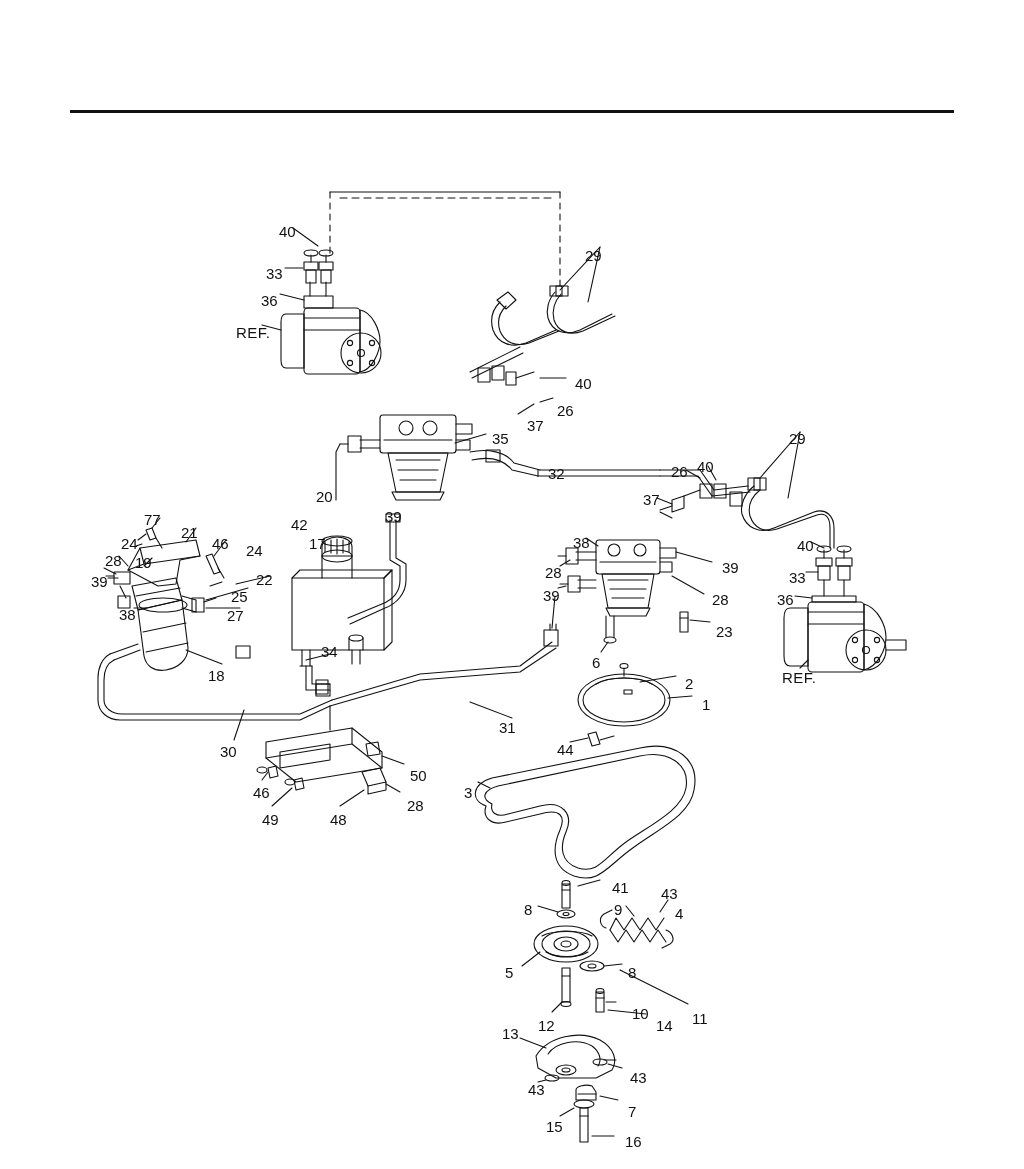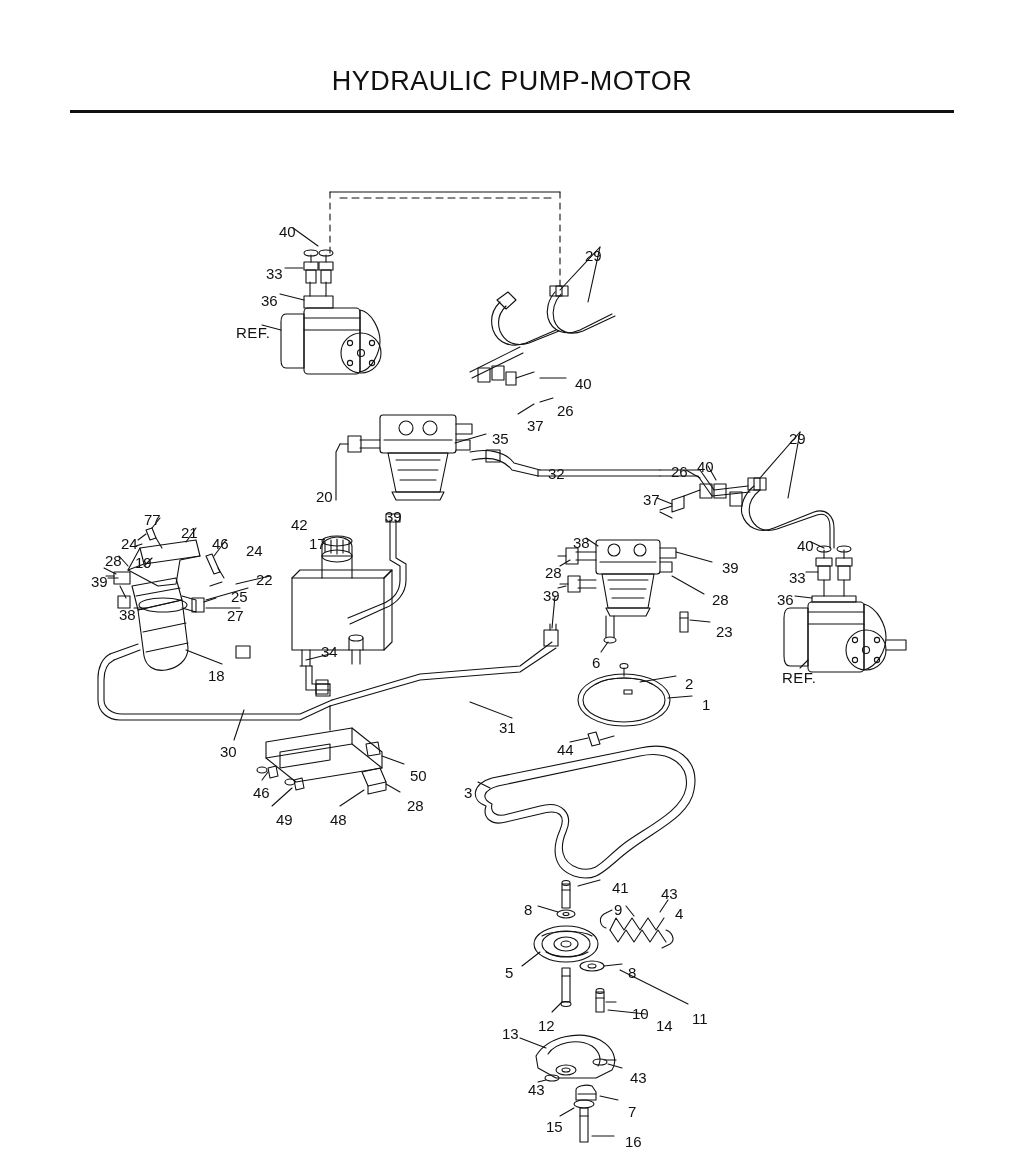--- a/index.html
+++ b/index.html
@@ -51,21 +51,20 @@
   }
   .callout.ref {
     letter-spacing: 0.5px;
   }
 </style>
 </head>
 <body>
 
 <div id="page">
 
-  <div id="title">HYDRAULIC PUMP-MOTOR</div>
   <div id="title-rule"></div>
 
   <svg id="diagram" viewBox="0 0 1024 1169" xmlns="http://www.w3.org/2000/svg">
     <g fill="none" stroke="#111111" stroke-width="1.1" stroke-linejoin="round" stroke-linecap="round">
 
       <g>
 
         <path d="M330 192 L330 258" stroke-dasharray="6 5"></path>
         <path d="M330 192 L560 192"></path>
         <path d="M560 192 L560 288" stroke-dasharray="6 5"></path>
@@ -476,21 +475,21 @@
       <div class="callout" style="left: 545px; top: 565px;">28</div>
       <div class="callout" style="left: 543px; top: 588px;">39</div>
       <div class="callout" style="left: 722px; top: 560px;">39</div>
       <div class="callout" style="left: 712px; top: 592px;">28</div>
       <div class="callout" style="left: 716px; top: 624px;">23</div>
       <div class="callout" style="left: 592px; top: 655px;">6</div>
       <div class="callout" style="left: 685px; top: 676px;">2</div>
       <div class="callout" style="left: 702px; top: 697px;">1</div>
       <div class="callout" style="left: 557px; top: 742px;">44</div>
       <div class="callout" style="left: 253px; top: 785px;">46</div>
-      <div class="callout" style="left: 262px; top: 812px; margin-left: 14px;">49</div>
+      <div class="callout" style="left: 262px; top: 812px;">49</div>
       <div class="callout" style="left: 330px; top: 812px;">48</div>
       <div class="callout" style="left: 407px; top: 798px;">28</div>
       <div class="callout" style="left: 410px; top: 768px;">50</div>
       <div class="callout" style="left: 464px; top: 785px;">3</div>
       <div class="callout" style="left: 612px; top: 880px; text-align: right;">41</div>
       <div class="callout" style="left: 661px; top: 886px;">43</div>
       <div class="callout" style="left: 524px; top: 902px;">8</div>
       <div class="callout" style="left: 614px; top: 902px;">9</div>
       <div class="callout" style="left: 675px; top: 906px;">4</div>
       <div class="callout" style="left: 628px; top: 965px;">8</div>

